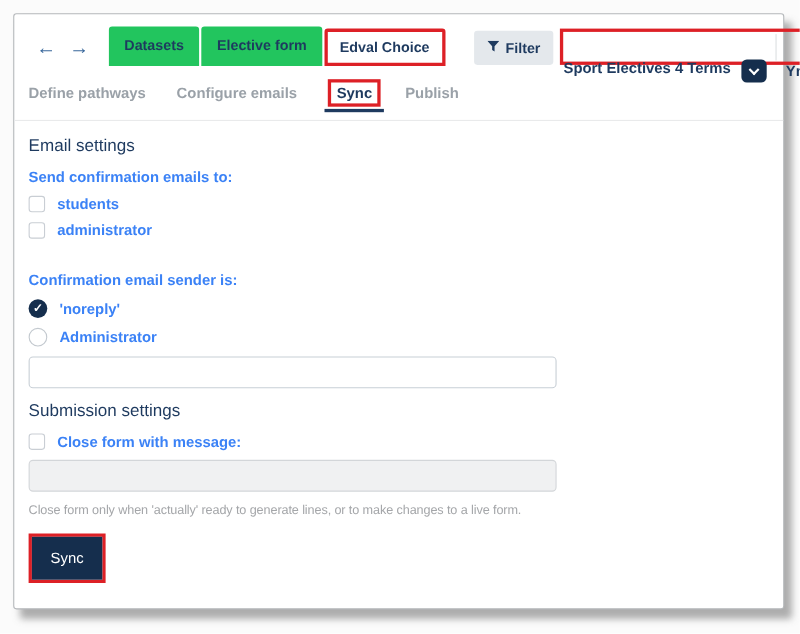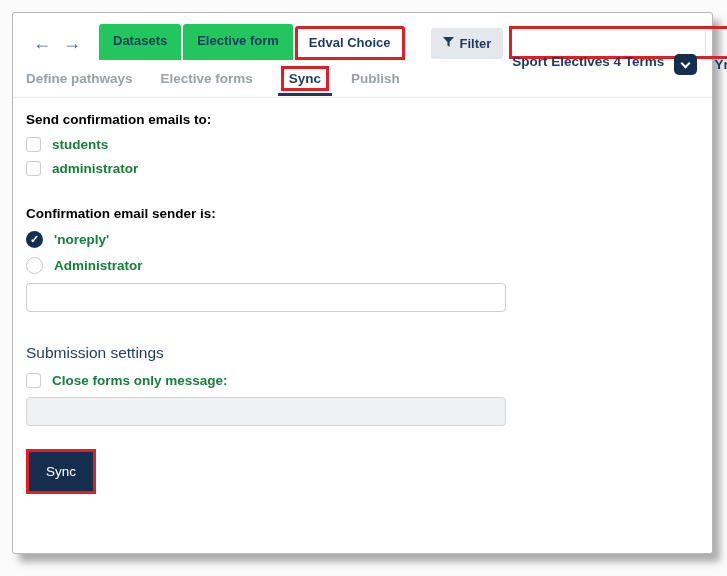--- a/index.html
+++ b/index.html
@@ -38,47 +38,47 @@
   .dd-chevron-btn {
     width: 23px; height: 21px; background: #152e4d; border-radius: 5px;
     display: flex; align-items: center; justify-content: center; cursor: pointer;
   }
   .chev { width: 7px; height: 7px; border-right: 2px solid #fff; border-bottom: 2px solid #fff;
     transform: rotate(45deg); margin-top: -3px; }
   .dd-divider { width: 1px; height: 24px; background: #dcdfe2; margin: 0 8px; }
   .dd-pad { padding-right: 8px; }
 
   
-  .subnav { display: flex; align-items: center; height: 38px; padding-left: 13px;
+  .subnav { display: flex; align-items: center; height: 50px; padding-left: 13px;
     border-bottom: 1px solid #e9eaeb; }
   .subnav-item { color: #9aa1a8; font-size: 13.5px; font-weight: 700; margin-right: 28px;
     cursor: pointer; white-space: nowrap; }
   .subnav-item.active { position: relative; color: #1e3a5f; border: 3px solid #dd2026;
     padding: 2px 5px; margin-right: 22px; }
   .subnav-item.active .active-bar {
     position: absolute; left: -6px; right: -6px; bottom: -8px; height: 3px; background: #1e3a5f;
   }
 
   
   .content { padding: 14px 0 0 13px; }
   .section-heading { color: #1e3a5f; font-size: 15.5px; font-weight: 400; margin-bottom: 11px; }
-  .field-label { color: #000000; font-size: 13.5px; font-weight: 600; margin-bottom: 10px; }
+  .field-label { color: #3b82f6; font-size: 13.5px; font-weight: 600; margin-bottom: 10px; }
   .check-row, .radio-row { display: flex; align-items: center; gap: 11px; margin-bottom: 9px; }
   .checkbox { width: 15px; height: 15px; border: 1px solid #c9ced4; border-radius: 3px;
     background: #fff; cursor: pointer; flex: none; }
   .radio { width: 17px; height: 17px; border-radius: 50%; flex: none; cursor: pointer; }
   .radio.off { border: 1px solid #c3c9cf; background: #fff; }
   .radio.on { background: #152e4d; color: #fff; display: flex; align-items: center;
     justify-content: center; font-size: 11px; font-weight: 700; }
-  .opt-label { color: #15803d; font-size: 13.5px; font-weight: 600; }
+  .opt-label { color: #3b82f6; font-size: 13.5px; font-weight: 600; }
   .text-input { width: 480px; height: 29px; border: 1px solid #c8cfd6; border-radius: 4px;
     background: #fff; font-family: "Liberation Sans", sans-serif; font-size: 13px;
     padding: 0 8px; color: #444; outline: none; }
   .text-input:disabled { background: #f0f1f2; border-color: #d3d6d9; }
-  .gap-lg { margin-top: 32px; }
+  .gap-lg { margin-top: 12px; }
   .gap-md { margin-top: 30px; }
   .help-text { color: #a4a6a9; font-size: 11.5px; line-height: 15px; margin-top: 10px;
     letter-spacing: -0.1px; }
   .sync-ann { display: inline-block; border: 3px solid #dd2026; margin-top: 13px; }
   .sync-btn { display: block; background: #152e4d; color: #ffffff; border: none;
     font-family: "Liberation Sans", sans-serif; font-size: 13.5px;
     padding: 12px 17px; cursor: pointer; }
 </style>
 </head>
 <body>
@@ -114,30 +114,31 @@
         <div class="dd-divider"></div>
         <div class="dd-group dd-pad">
           <span class="dd-value">Yr11</span>
 
         </div>
       </div>
     </div>
 
     <div class="subnav">
       <span class="subnav-item">Define pathways</span>
-      <span class="subnav-item">Elective forms</span>
+      <span class="subnav-item">Configure emails</span>
       <span class="subnav-item active">
         <span>Sync</span>
         <span class="active-bar"></span>
       </span>
       <span class="subnav-item">Publish</span>
     </div>
 
     <div class="content">
 
+      <div class="section-heading">Email settings</div>
 
       <div class="field-label">Send confirmation emails to:</div>
 
       <div class="check-row">
         <span class="checkbox"></span>
         <span class="opt-label">students</span>
       </div>
       <div class="check-row">
         <span class="checkbox"></span>
         <span class="opt-label">administrator</span>
@@ -155,26 +156,27 @@
         <span class="radio off"></span>
         <span class="opt-label">Administrator</span>
       </div>
 
       <input class="text-input" type="text" value="" style="">
 
       <div class="section-heading gap-lg">Submission settings</div>
 
       <div class="check-row">
         <span class="checkbox"></span>
-        <span class="opt-label">Close forms only message:</span>
+        <span class="opt-label">Close form with message:</span>
       </div>
 
       <input class="text-input" type="text" disabled="" value="" style="">
 
       <div class="help-text">
+        <div>Close form only when 'actually' ready to generate lines, or to make changes to a live form.</div>
       </div>
 
       <div class="sync-ann">
         <button class="sync-btn">Sync</button>
       </div>
 
     </div>
   </div>
 </div>
 

